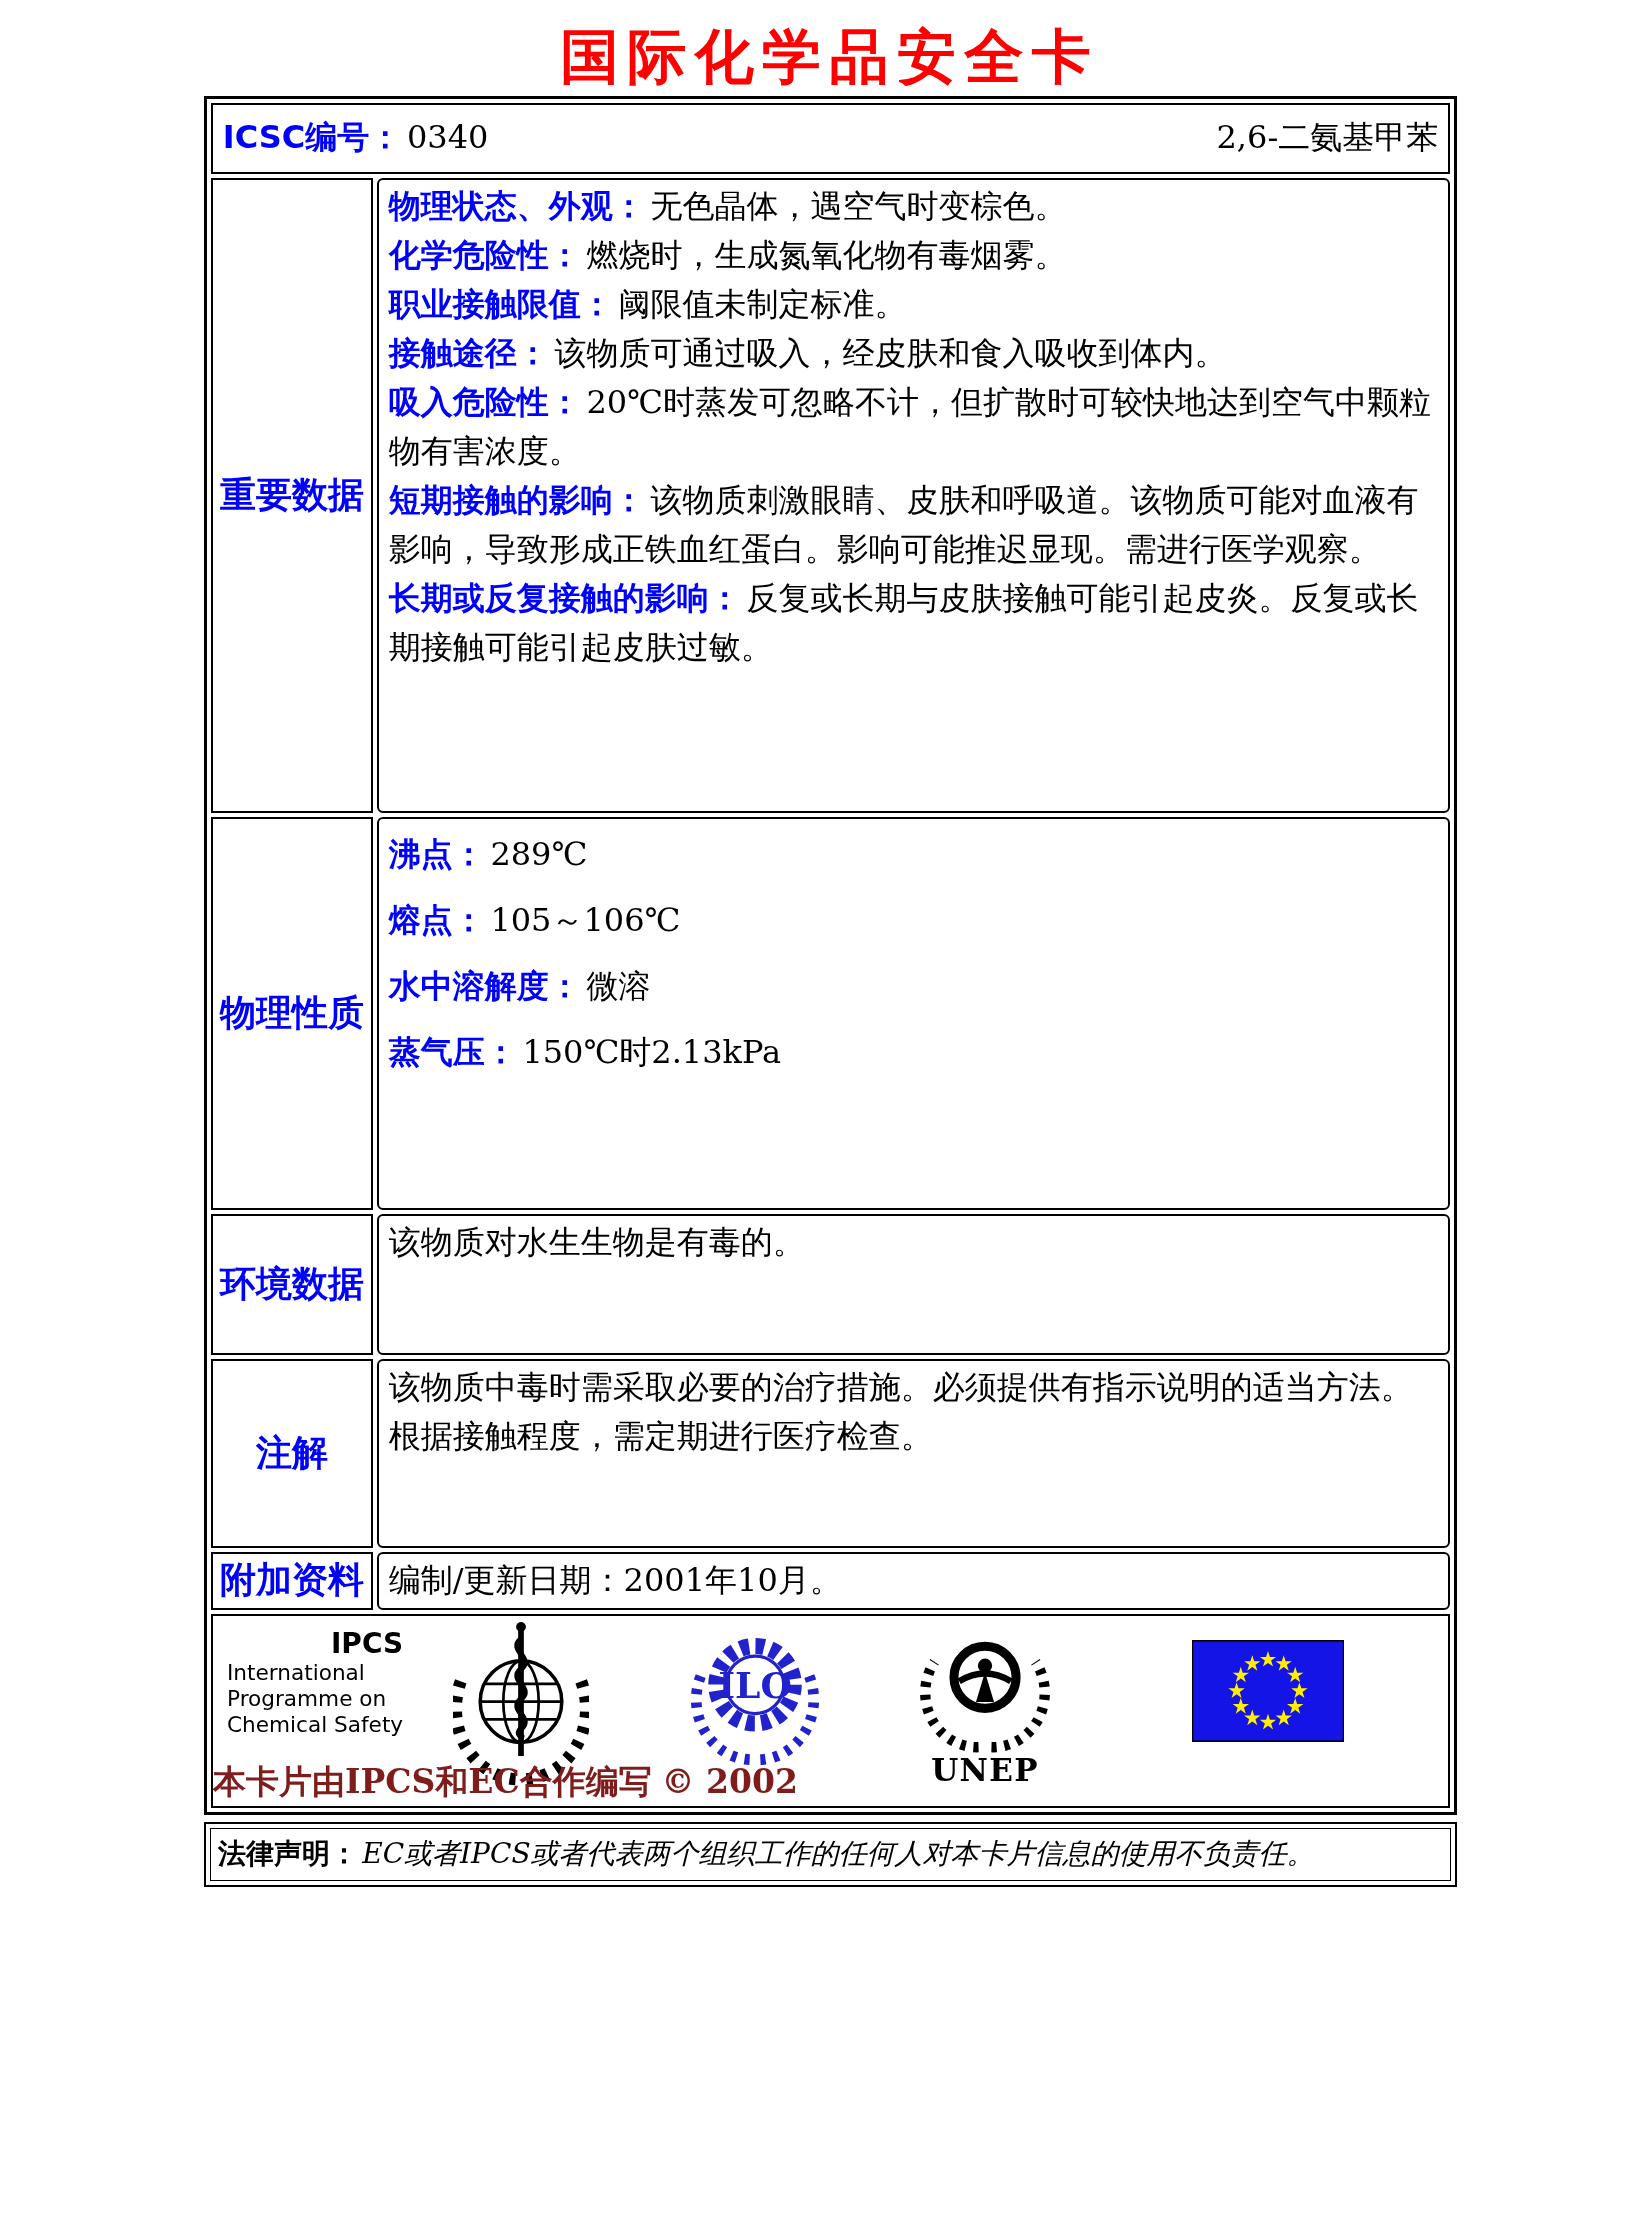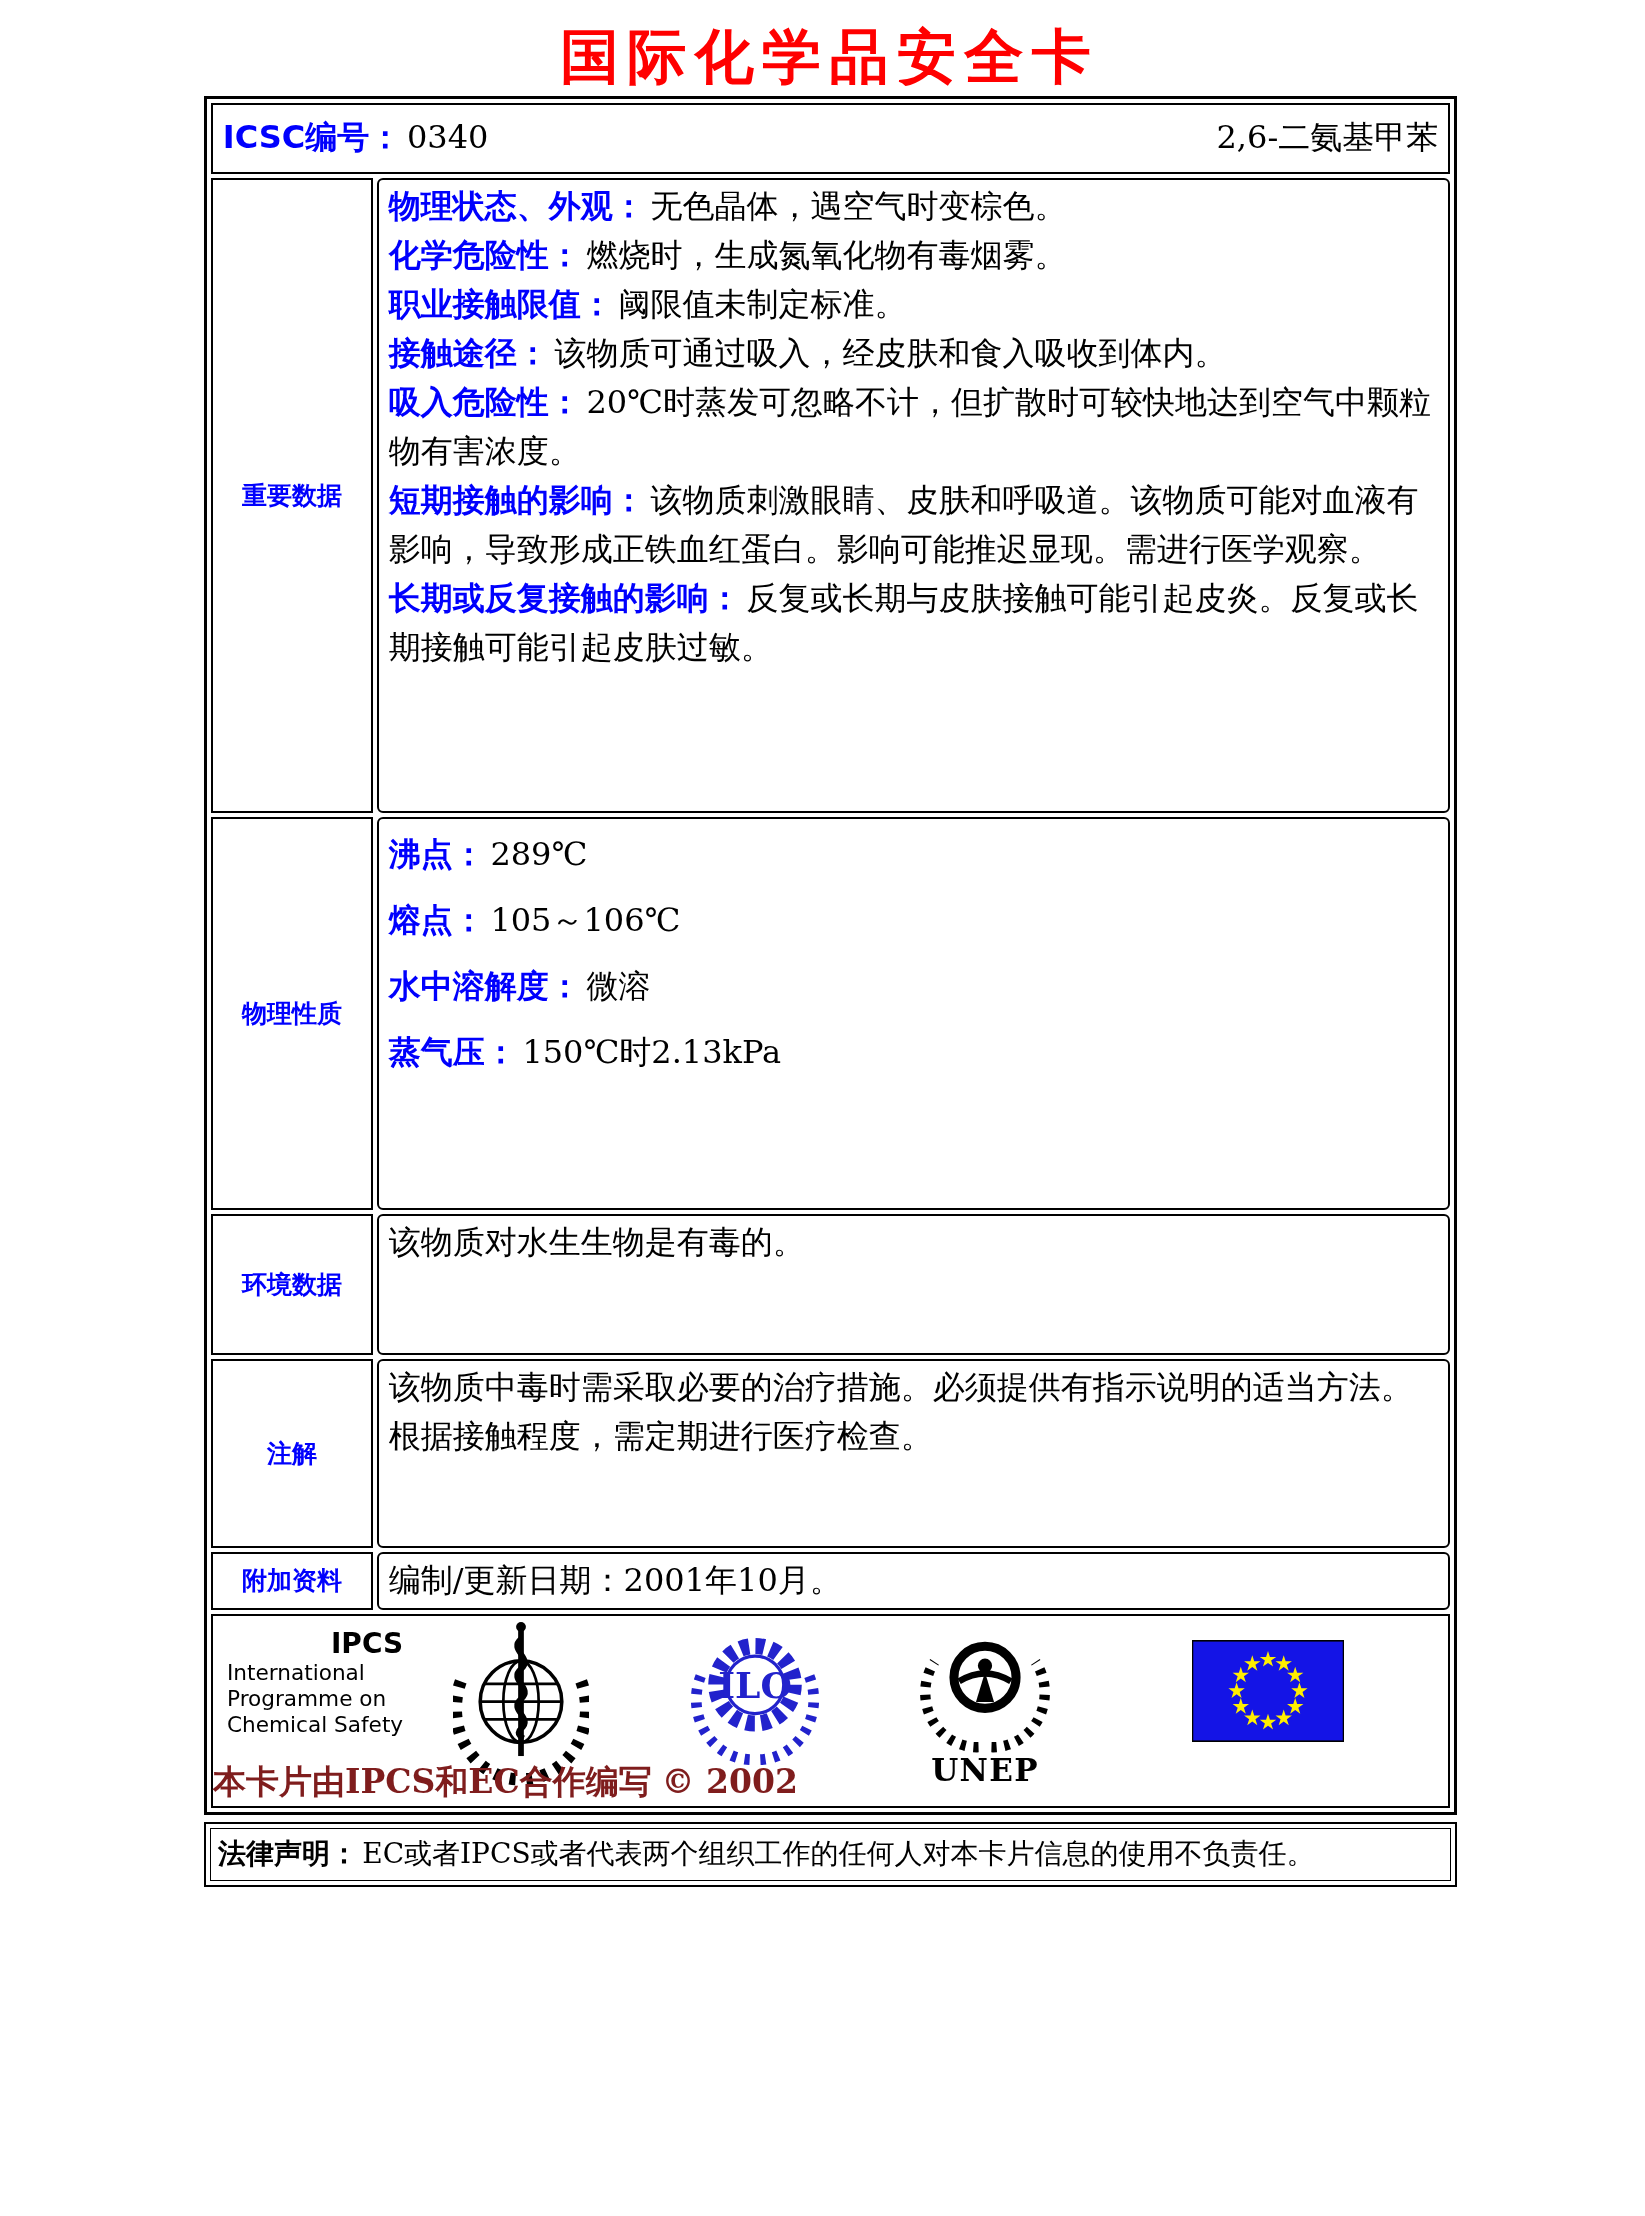--- a/index.html
+++ b/index.html
@@ -14,21 +14,21 @@
   }
   table.card{
     position:absolute;left:204px;top:96px;width:1253px;
     border:3.5px solid #000;border-collapse:separate;border-spacing:4.9px;
     background:#fff;table-layout:fixed;
   }
   table.card td{border:2.1px solid #000;background:#fff;vertical-align:top;padding:2.8px 9.8px;}
   col.lblcol{width:162px;}
   .label-cell{
     vertical-align:middle !important;text-align:center;
-    color:#0000fd;font-size:25px;font-weight:bold;padding:0 2.8px !important;
+    color:#0000fd;font-size:36px;font-weight:bold;padding:0 2.8px !important;
   }
   .header-flex{display:flex;justify-content:space-between;align-items:center;height:61px;}
   .hdr-left,.hdr-right{white-space:nowrap;}
   .lbl{color:#0000fd;font-weight:bold;font-size:32px;margin-right:5.6px;}
   .txt{font-family:"DejaVu Serif","Liberation Serif",serif;font-size:32px;}
   .content-cell{font-size:32px;line-height:49px;border-radius:6px;}
   .phys .entry{line-height:66px;}
   .mid{vertical-align:middle !important;}
   .logo-cell{position:relative;padding:0 !important;}
   .ipcs-block{position:absolute;left:14px;top:11px;color:#000;}
@@ -44,21 +44,21 @@
     color:#7f1d1d;font-size:33px;font-weight:bold;
     font-family:"DejaVu Serif","Liberation Serif",serif;
   }
   .caption .copy{font-weight:bold;margin-left:9.8px;}
   table.legal{
     position:absolute;left:204px;top:1822px;width:1253px;
     border:2.8px solid #000;border-collapse:separate;border-spacing:4.2px;background:#fff;
   }
   table.legal td{border:1.4px solid #000;height:45px;vertical-align:middle;padding:2.8px 7px;font-size:28px;}
   .legal-lbl{font-weight:bold;margin-right:4.2px;}
-  .legal-txt{font-family:"DejaVu Serif","Liberation Serif",serif;}
+  .legal-txt{font-family:"DejaVu Serif","Liberation Serif",serif;font-style:italic;}
 </style>
 </head>
 <body>
 
 <div class="page">
 
   <h1 class="title">国际化学品安全卡</h1>
 
   <table class="card">
     <colgroup>

